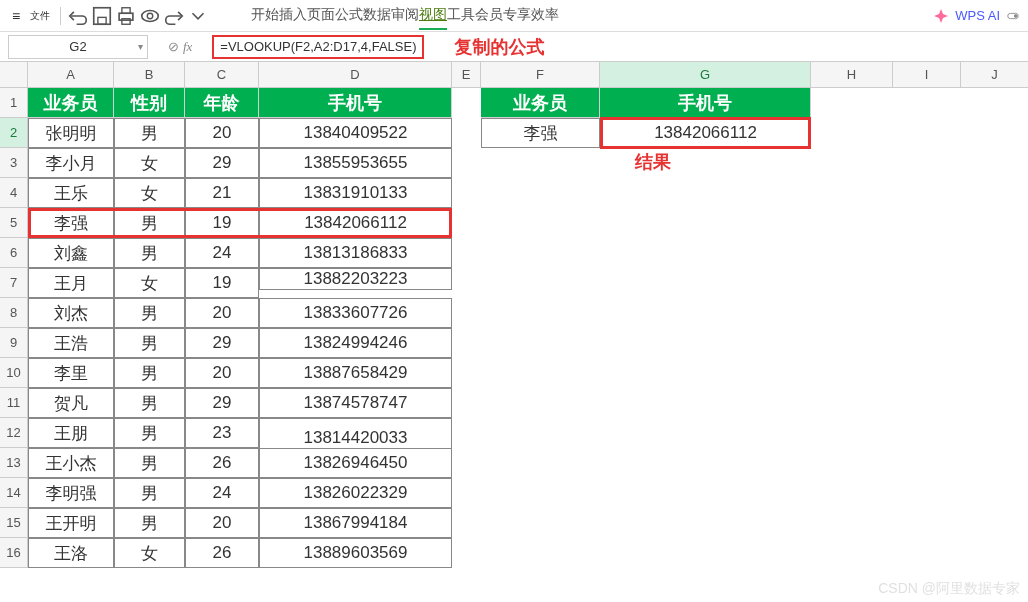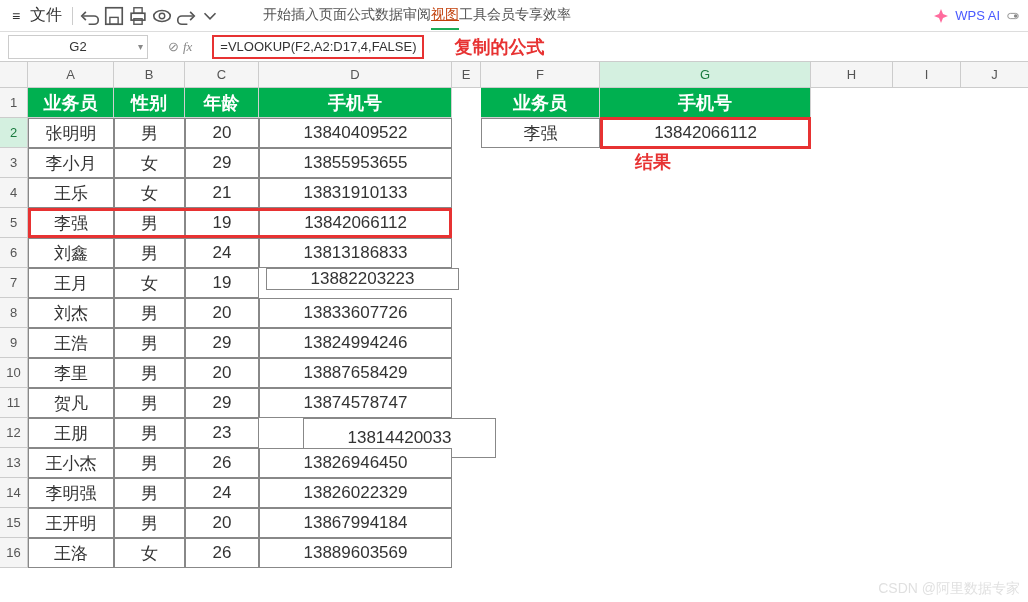--- a/index.html
+++ b/index.html
@@ -1,25 +1,25 @@
 <!DOCTYPE html>
 <html><head>
 <meta charset="utf-8">
 <style>
 * { margin: 0; padding: 0; box-sizing: border-box; font-family: "Microsoft YaHei", Arial, sans-serif; }
 body { background: #fff; width: 1028px; height: 602px; overflow: hidden; font-size: 13px; color: #333; }
 
 .topbar { display: flex; align-items: center; height: 32px; border-bottom: 1px solid #ddd; padding: 0 8px; gap: 2px; }
 .menu-icon { width: 16px; height: 16px; display: flex; align-items: center; justify-content: center; font-size: 14px; }
-.file-menu { font-size: 16px; padding: 0 4px; }
+.file-menu { font-size: 10px; padding: 0 4px; }
 .qat-icon { width: 22px; height: 22px; display: flex; align-items: center; justify-content: center; color: #555; }
 .qat-sep { width: 1px; height: 18px; background: #ccc; margin: 0 4px; }
 .tabs { display: flex; margin-left: 40px; font-size: 14px; }
 .tab { color: #555; cursor: pointer; padding: 4px 0; }
-.tab.active { color: #c2410c; font-weight: 500; border-bottom: 2px solid #1aad55; text-decoration: underline; }
+.tab.active { color: #4d7c0f; font-weight: 500; border-bottom: 2px solid #1aad55; text-decoration: underline; }
 .wps-ai { margin-left: auto; display: flex; align-items: center; gap: 6px; font-size: 13px; color: #4a5aff; font-weight: 500; }
 .wps-ai-icon { width: 16px; height: 16px; }
 
 .formula-row { display: flex; align-items: center; height: 30px; border-bottom: 1px solid #ccc; padding: 2px 8px; gap: 20px; }
 .name-box { width: 140px; height: 24px; border: 1px solid #ccc; background: #fff; display: flex; align-items: center; justify-content: center; position: relative; font-size: 13px; }
 .name-box-dd { position: absolute; right: 4px; font-size: 10px; color: #888; }
 .fx-icons { display: flex; gap: 4px; color: #888; font-size: 13px; }
 .fx-symbol { font-style: italic; font-family: Georgia, serif; }
 .formula-input { border: 2px solid #e73232; padding: 2px 6px; font-family: "Consolas", monospace; font-size: 13px; height: 24px; display: flex; align-items: center; background: #fff; }
 .annotation-red { color: #e73232; font-weight: bold; font-size: 18px; margin-left: 10px; }
@@ -183,41 +183,41 @@
       <div class="cell" style="left: 86px; top: 120px; width: 71px; height: 30px; border: 1px solid rgb(136, 136, 136);">男</div>
       <div class="cell" style="left: 157px; top: 120px; width: 74px; height: 30px; border: 1px solid rgb(136, 136, 136);">19</div>
       <div class="cell" style="left: 231px; top: 120px; width: 193px; height: 30px; border: 1px solid rgb(136, 136, 136);">13842066112</div>
       <div class="cell" style="left: 0px; top: 150px; width: 86px; height: 30px; border: 1px solid rgb(136, 136, 136);">刘鑫</div>
       <div class="cell" style="left: 86px; top: 150px; width: 71px; height: 30px; border: 1px solid rgb(136, 136, 136);">男</div>
       <div class="cell" style="left: 157px; top: 150px; width: 74px; height: 30px; border: 1px solid rgb(136, 136, 136);">24</div>
       <div class="cell" style="left: 231px; top: 150px; width: 193px; height: 30px; border: 1px solid rgb(136, 136, 136);">13813186833</div>
       <div class="cell" style="left: 0px; top: 180px; width: 86px; height: 30px; border: 1px solid rgb(136, 136, 136);">王月</div>
       <div class="cell" style="left: 86px; top: 180px; width: 71px; height: 30px; border: 1px solid rgb(136, 136, 136);">女</div>
       <div class="cell" style="left: 157px; top: 180px; width: 74px; height: 30px; border: 1px solid rgb(136, 136, 136);">19</div>
-      <div class="cell" style="left: 238px; top: 180px; width: 193px; height: 22px; border: 1px solid rgb(136, 136, 136);">13882203223</div>
+      <div class="cell" style="left: 231px; top: 180px; width: 193px; height: 22px; border: 1px solid rgb(136, 136, 136);">13882203223</div>
       <div class="cell" style="left: 0px; top: 210px; width: 86px; height: 30px; border: 1px solid rgb(136, 136, 136);">刘杰</div>
       <div class="cell" style="left: 86px; top: 210px; width: 71px; height: 30px; border: 1px solid rgb(136, 136, 136);">男</div>
       <div class="cell" style="left: 157px; top: 210px; width: 74px; height: 30px; border: 1px solid rgb(136, 136, 136);">20</div>
       <div class="cell" style="left: 231px; top: 210px; width: 193px; height: 30px; border: 1px solid rgb(136, 136, 136);">13833607726</div>
       <div class="cell" style="left: 0px; top: 240px; width: 86px; height: 30px; border: 1px solid rgb(136, 136, 136);">王浩</div>
       <div class="cell" style="left: 86px; top: 240px; width: 71px; height: 30px; border: 1px solid rgb(136, 136, 136);">男</div>
       <div class="cell" style="left: 157px; top: 240px; width: 74px; height: 30px; border: 1px solid rgb(136, 136, 136);">29</div>
       <div class="cell" style="left: 231px; top: 240px; width: 193px; height: 30px; border: 1px solid rgb(136, 136, 136);">13824994246</div>
       <div class="cell" style="left: 0px; top: 270px; width: 86px; height: 30px; border: 1px solid rgb(136, 136, 136);">李里</div>
       <div class="cell" style="left: 86px; top: 270px; width: 71px; height: 30px; border: 1px solid rgb(136, 136, 136);">男</div>
       <div class="cell" style="left: 157px; top: 270px; width: 74px; height: 30px; border: 1px solid rgb(136, 136, 136);">20</div>
       <div class="cell" style="left: 231px; top: 270px; width: 193px; height: 30px; border: 1px solid rgb(136, 136, 136);">13887658429</div>
       <div class="cell" style="left: 0px; top: 300px; width: 86px; height: 30px; border: 1px solid rgb(136, 136, 136);">贺凡</div>
       <div class="cell" style="left: 86px; top: 300px; width: 71px; height: 30px; border: 1px solid rgb(136, 136, 136);">男</div>
       <div class="cell" style="left: 157px; top: 300px; width: 74px; height: 30px; border: 1px solid rgb(136, 136, 136);">29</div>
       <div class="cell" style="left: 231px; top: 300px; width: 193px; height: 30px; border: 1px solid rgb(136, 136, 136);">13874578747</div>
       <div class="cell" style="left: 0px; top: 330px; width: 86px; height: 30px; border: 1px solid rgb(136, 136, 136);">王朋</div>
       <div class="cell" style="left: 86px; top: 330px; width: 71px; height: 30px; border: 1px solid rgb(136, 136, 136);">男</div>
       <div class="cell" style="left: 157px; top: 330px; width: 74px; height: 30px; border: 1px solid rgb(136, 136, 136);">23</div>
-      <div class="cell" style="left: 231px; top: 330px; width: 193px; height: 40px; border: 1px solid rgb(136, 136, 136); margin-left: 44px;">13814420033</div>
+      <div class="cell" style="left: 231px; top: 330px; width: 193px; height: 40px; border: 1px solid rgb(136, 136, 136);">13814420033</div>
       <div class="cell" style="left: 0px; top: 360px; width: 86px; height: 30px; border: 1px solid rgb(136, 136, 136);">王小杰</div>
       <div class="cell" style="left: 86px; top: 360px; width: 71px; height: 30px; border: 1px solid rgb(136, 136, 136);">男</div>
       <div class="cell" style="left: 157px; top: 360px; width: 74px; height: 30px; border: 1px solid rgb(136, 136, 136);">26</div>
       <div class="cell" style="left: 231px; top: 360px; width: 193px; height: 30px; border: 1px solid rgb(136, 136, 136);">13826946450</div>
       <div class="cell" style="left: 0px; top: 390px; width: 86px; height: 30px; border: 1px solid rgb(136, 136, 136);">李明强</div>
       <div class="cell" style="left: 86px; top: 390px; width: 71px; height: 30px; border: 1px solid rgb(136, 136, 136);">男</div>
       <div class="cell" style="left: 157px; top: 390px; width: 74px; height: 30px; border: 1px solid rgb(136, 136, 136);">24</div>
       <div class="cell" style="left: 231px; top: 390px; width: 193px; height: 30px; border: 1px solid rgb(136, 136, 136);">13826022329</div>
       <div class="cell" style="left: 0px; top: 420px; width: 86px; height: 30px; border: 1px solid rgb(136, 136, 136);">王开明</div>
       <div class="cell" style="left: 86px; top: 420px; width: 71px; height: 30px; border: 1px solid rgb(136, 136, 136);">男</div>

